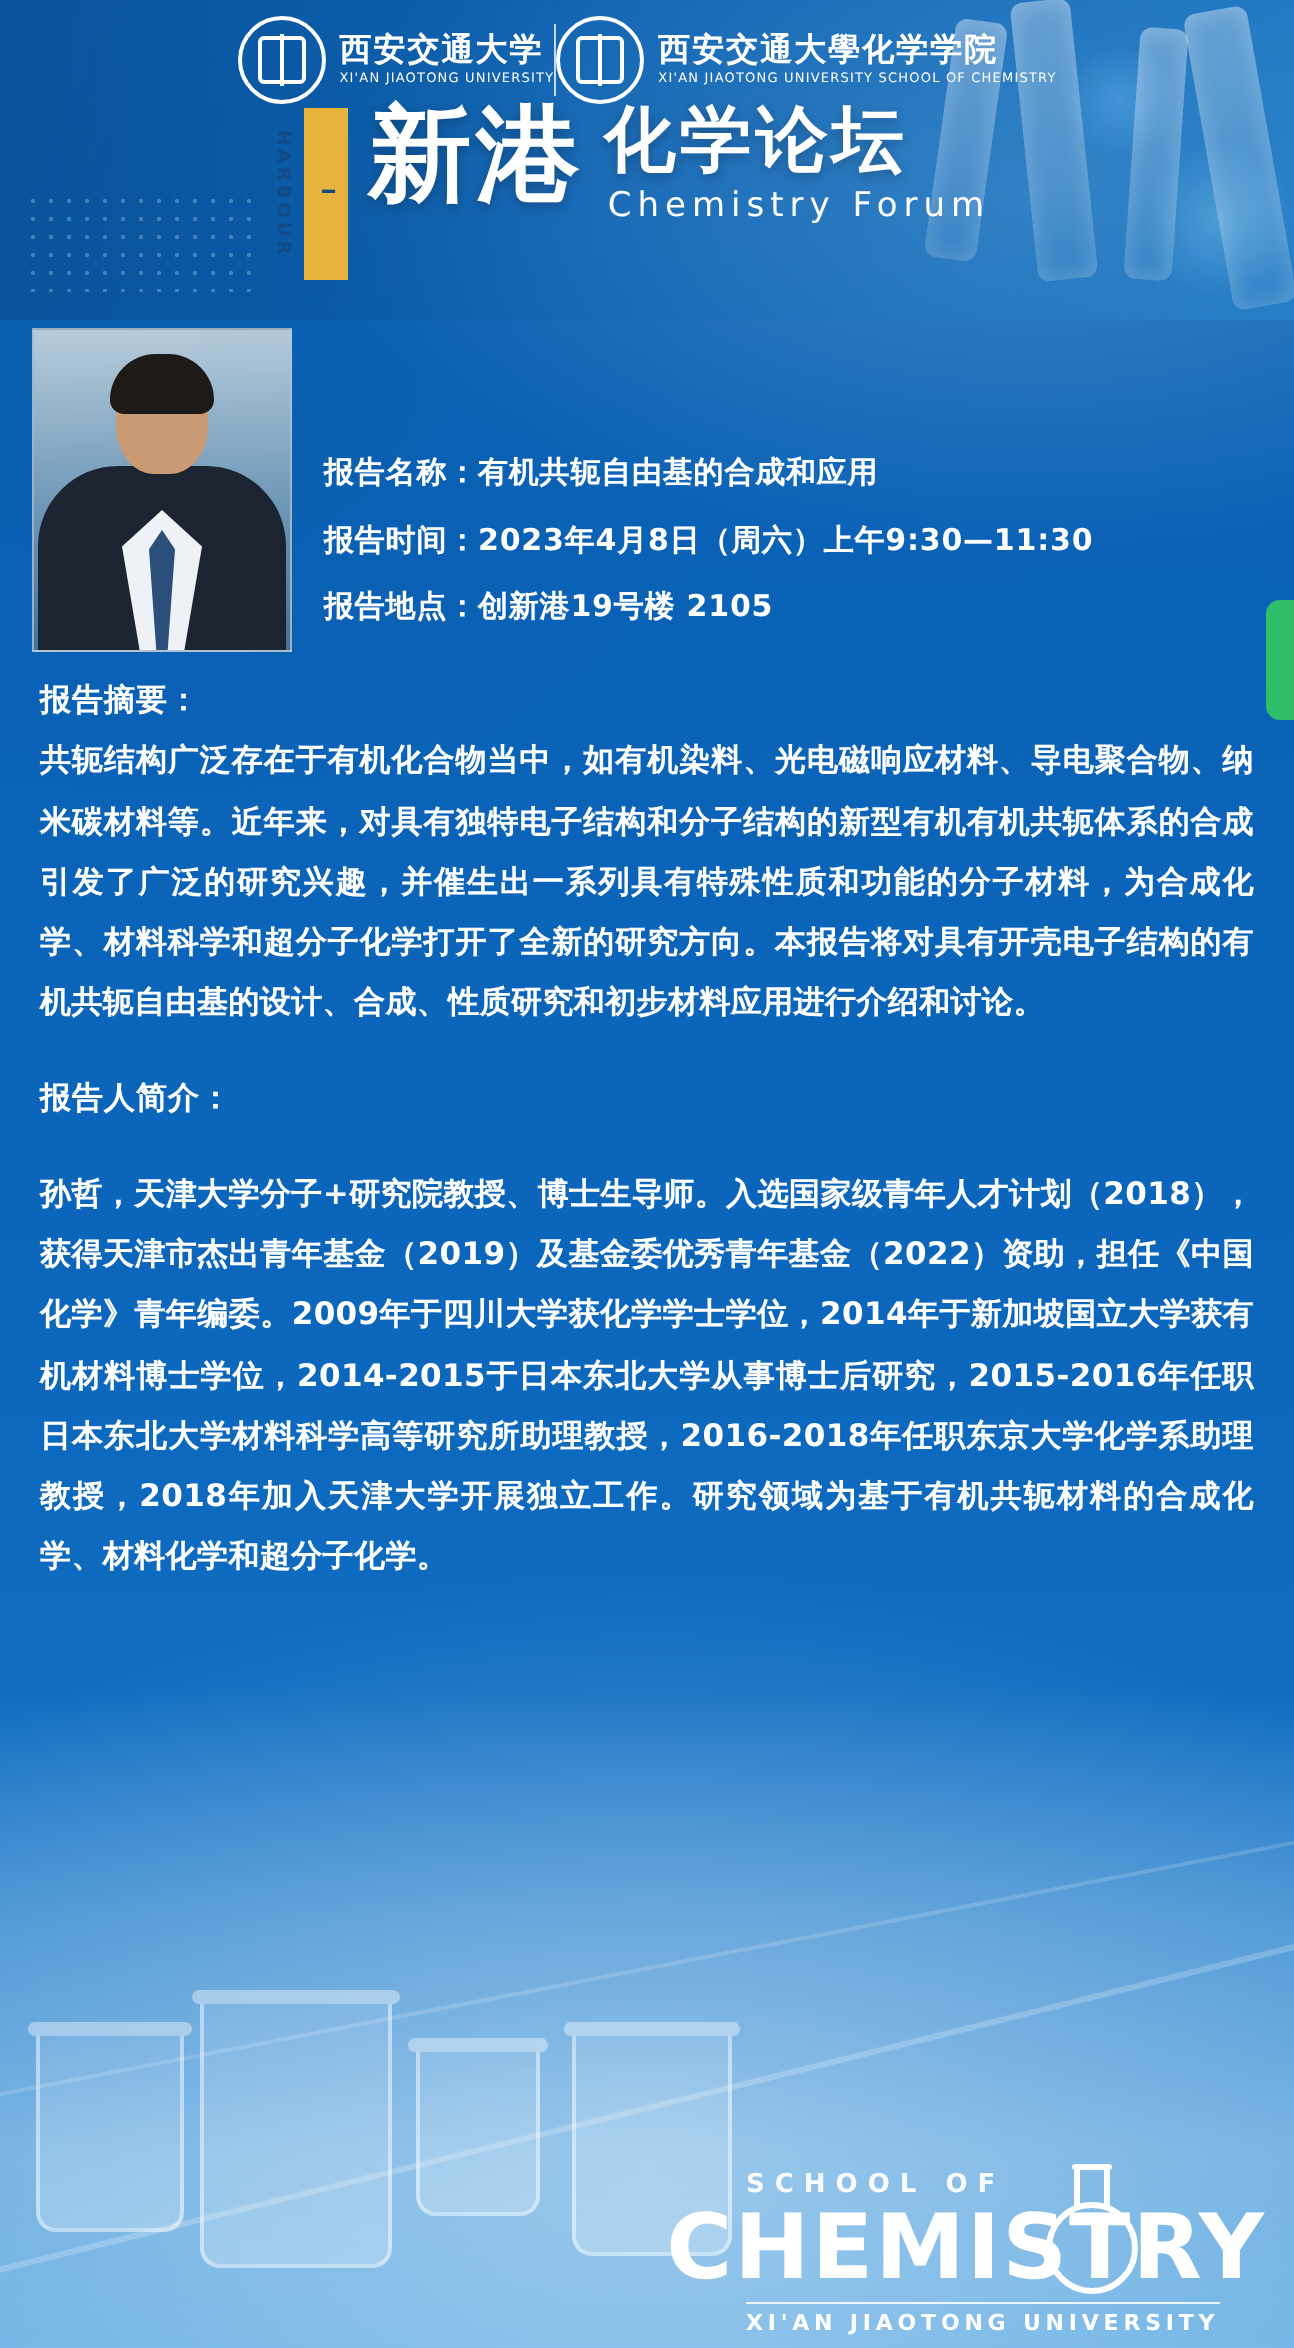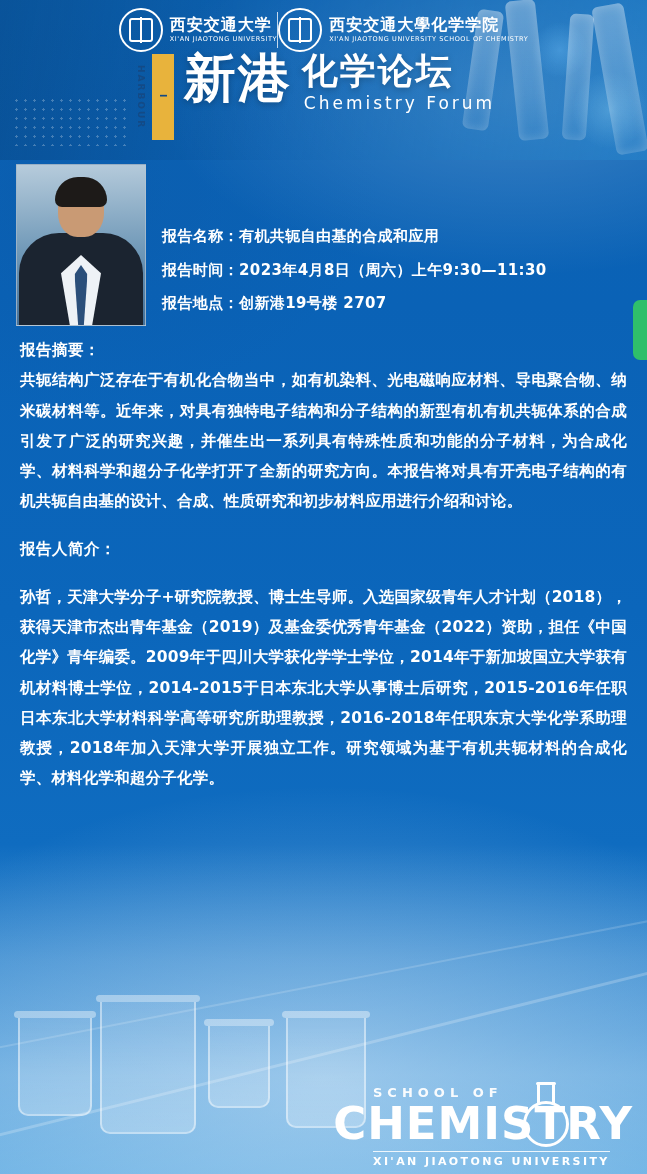--- a/index.html
+++ b/index.html
@@ -446,21 +446,21 @@
       <div class="bgwall"></div>
       <div class="body"></div>
       <div class="shirt"></div>
       <div class="tie"></div>
       <div class="head"></div>
       <div class="hair"></div>
     </div>
     <div class="info-lines">
       <div class="info-line">报告名称：有机共轭自由基的合成和应用</div>
       <div class="info-line">报告时间：2023年4月8日（周六）上午9:30—11:30</div>
-      <div class="info-line">报告地点：创新港19号楼  2707</div>
+      <div class="info-line">报告地点：创新港19号楼  2105</div>
     </div>
   </div>
 
   <div class="content">
     <div class="section-title">报告摘要：</div>
     <div class="para">共轭结构广泛存在于有机化合物当中，如有机染料、光电磁响应材料、导电聚合物、纳米碳材料等。近年来，对具有独特电子结构和分子结构的新型有机有机共轭体系的合成引发了广泛的研究兴趣，并催生出一系列具有特殊性质和功能的分子材料，为合成化学、材料科学和超分子化学打开了全新的研究方向。本报告将对具有开壳电子结构的有机共轭自由基的设计、合成、性质研究和初步材料应用进行介绍和讨论。</div>
     <div class="gap"></div>
     <div class="section-title">报告人简介：</div>
     <div class="gap"></div>
     <div class="para">孙哲，天津大学分子+研究院教授、博士生导师。入选国家级青年人才计划（2018），获得天津市杰出青年基金（2019）及基金委优秀青年基金（2022）资助，担任《中国化学》青年编委。2009年于四川大学获化学学士学位，2014年于新加坡国立大学获有机材料博士学位，2014-2015于日本东北大学从事博士后研究，2015-2016年任职日本东北大学材料科学高等研究所助理教授，2016-2018年任职东京大学化学系助理教授，2018年加入天津大学开展独立工作。研究领域为基于有机共轭材料的合成化学、材料化学和超分子化学。</div>

